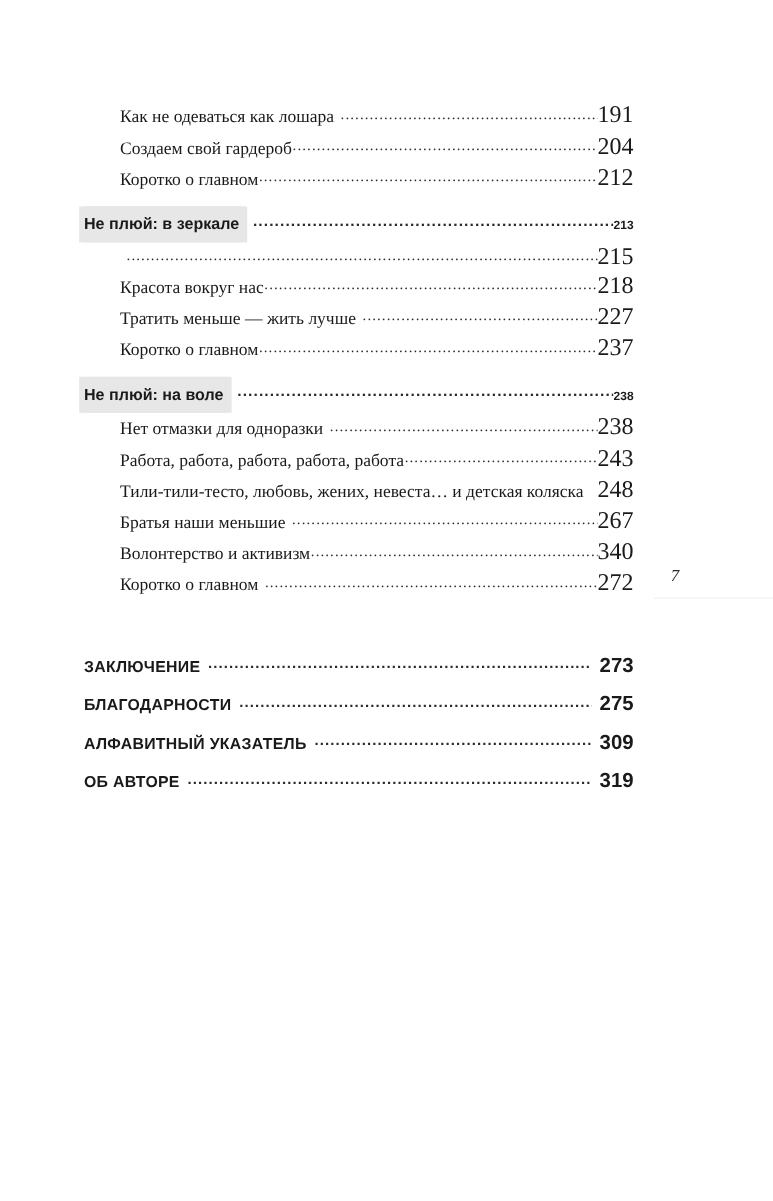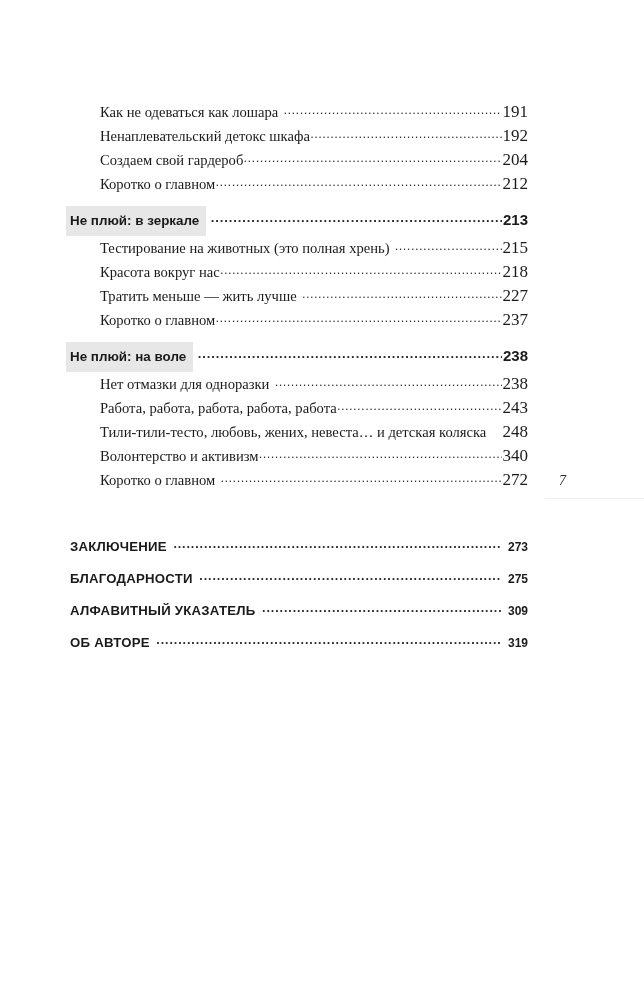--- a/index.html
+++ b/index.html
@@ -21,21 +21,21 @@
   .page {
     position: absolute;
     inset: 0;
     background: #ffffff;
   }
 
   
   .toc {
     position: absolute;
     left: 70px;
-    top: 100px;
+    top: 84px;
     width: 458px;
   }
 
   
   .row {
     display: flex;
     align-items: baseline;
     width: 100%;
     white-space: nowrap;
   }
@@ -70,21 +70,21 @@
 
   
   .entry {
     font-family: "Liberation Serif", "DejaVu Serif", serif;
     font-size: 14.6px;
     line-height: 24px;
     margin-left: 30px;
     width: 428px;
   }
   .entry .pageno {
-    font-size: 17px;
+    font-size: 20px;
   }
   .entry.gap .leader::before {
     margin-left: 5px;
   }
   .entry.nolead .title {
     flex: 1 1 auto;
   }
 
   
   .section {
@@ -98,40 +98,40 @@
   .section .title {
     background: #e7e7e7;
     padding: 2px 7px 2px 0;
     box-shadow: -4px 0 0 0 #e7e7e7;
   }
   .section .leader::before {
     margin-left: 4px;
     font-size: 13px;
   }
   .section .pageno {
-    font-size: 15px;
+    font-size: 10px;
   }
 
   
   .backmatter {
     margin-top: 39px;
   }
   .major {
     font-family: "Liberation Sans", "DejaVu Sans", sans-serif;
     font-weight: bold;
     font-size: 13.2px;
     line-height: 31px;
     width: 458px;
     letter-spacing: 0.25px;
   }
   .major .title {
     padding-right: 6px;
   }
   .major .pageno {
-    font-size: 12px;
+    font-size: 17px;
     padding-left: 6px;
     letter-spacing: 0;
   }
 
   
   .folio {
     position: absolute;
     left: 559px;
     top: 473px;
     font-family: "Liberation Serif", "DejaVu Serif", serif;
@@ -154,41 +154,35 @@
 <div class="page">
 
   <div class="toc">
     <div id="toc-body">
         <div class="row entry gap">
           <span class="title">Как не одеваться как лошара</span>
           <span class="leader"></span>
           <span class="pageno">191</span>
         </div>
         <div class="row entry">
-          <span class="title">Ненаплевательский детокс шкафа</span>
-          <span class="leader"></span>
-          <span class="pageno">192</span>
-        </div>
-        <div class="row entry">
           <span class="title">Создаем свой гардероб</span>
           <span class="leader"></span>
           <span class="pageno">204</span>
         </div>
         <div class="row entry">
           <span class="title">Коротко о главном</span>
           <span class="leader"></span>
           <span class="pageno">212</span>
         </div>
         <div class="row section">
           <span class="title">Не плюй: в зеркале</span>
           <span class="leader"></span>
           <span class="pageno">213</span>
         </div>
         <div class="row entry gap">
-          <span class="title">Тестирование на животных (это полная хрень)</span>
           <span class="leader"></span>
           <span class="pageno">215</span>
         </div>
         <div class="row entry">
           <span class="title">Красота вокруг нас</span>
           <span class="leader"></span>
           <span class="pageno">218</span>
         </div>
         <div class="row entry gap">
           <span class="title">Тратить меньше — жить лучше</span>
@@ -212,20 +206,25 @@
         </div>
         <div class="row entry">
           <span class="title">Работа, работа, работа, работа, работа</span>
           <span class="leader"></span>
           <span class="pageno">243</span>
         </div>
         <div class="row entry nolead">
           <span class="title">Тили-тили-тесто, любовь, жених, невеста… и детская коляска</span>
           <span class="pageno">248</span>
         </div>
+        <div class="row entry gap">
+          <span class="title">Братья наши меньшие</span>
+          <span class="leader"></span>
+          <span class="pageno">267</span>
+        </div>
         <div class="row entry">
           <span class="title">Волонтерство и активизм</span>
           <span class="leader"></span>
           <span class="pageno">340</span>
         </div>
         <div class="row entry gap">
           <span class="title">Коротко о главном</span>
           <span class="leader"></span>
           <span class="pageno">272</span>
         </div>

